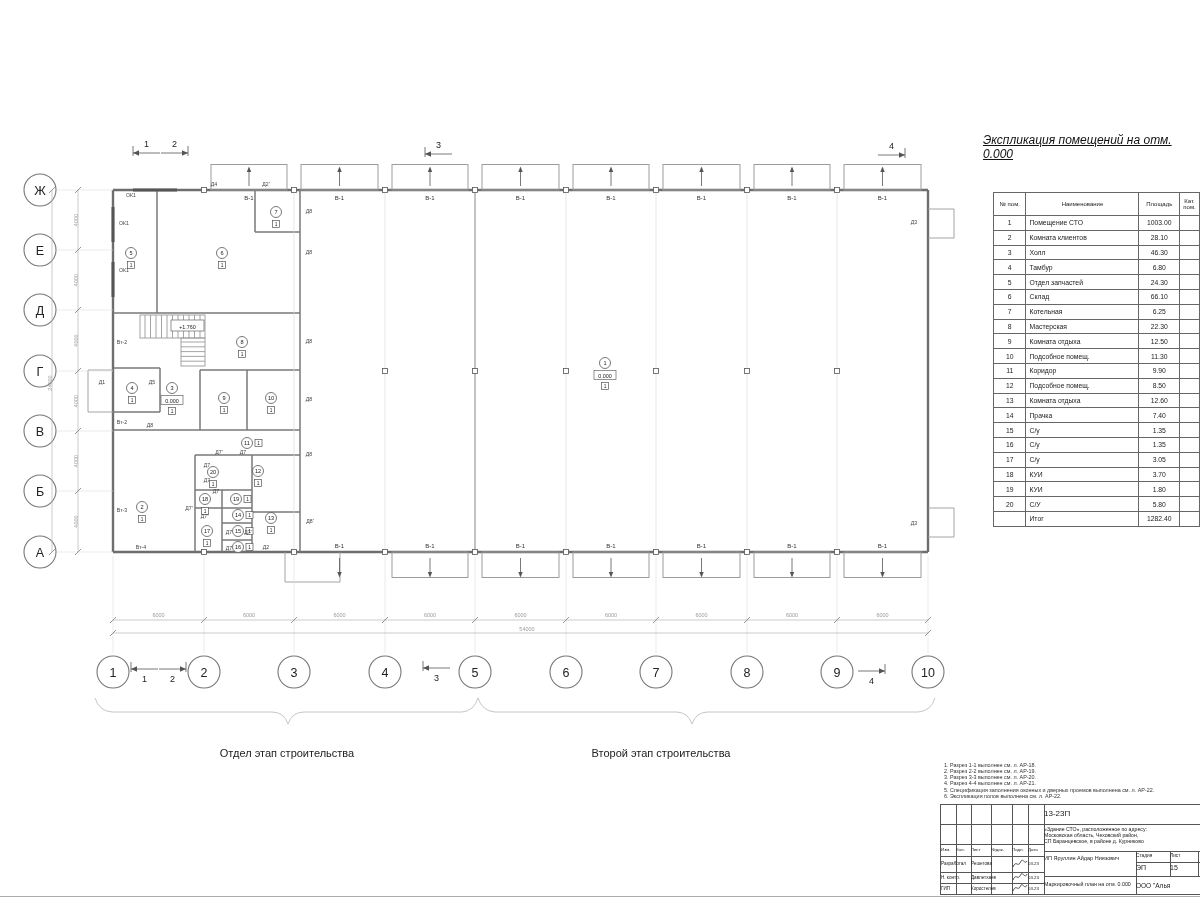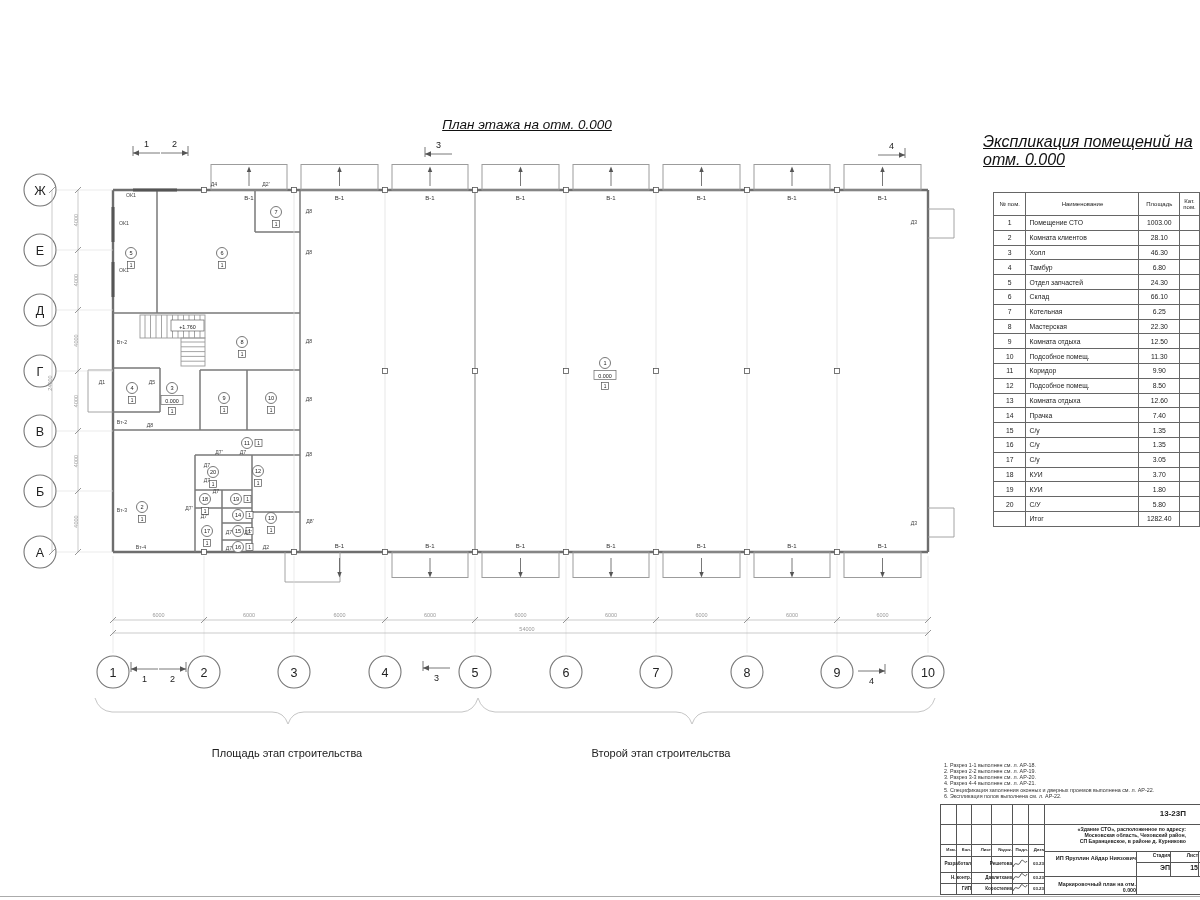--- a/index.html
+++ b/index.html
@@ -29,37 +29,37 @@
   .rmt{font-size:5.6px;fill:#222;text-anchor:middle;}
   .rmsq{fill:#fff;stroke:#555;stroke-width:0.7;}
   .rmst{font-size:4.8px;fill:#222;text-anchor:middle;}
   .lvlb{fill:#fff;stroke:#666;stroke-width:0.7;}
   .lvlt{font-size:5.4px;fill:#222;text-anchor:middle;}
   .sec{font-size:9px;fill:#222;text-anchor:middle;}
   .brace{stroke:#c6c6c6;stroke-width:1;fill:none;}
   .overlay{position:absolute;}
   #main-title{left:327px;top:117px;width:400px;text-align:center;font-size:13.5px;
               font-style:italic;text-decoration:underline;color:#111;}
-  #expl-title{left:983px;top:133px;width:212px;font-size:16px;font-style:italic;
+  #expl-title{left:983px;top:133px;width:212px;font-size:12px;font-style:italic;
               text-decoration:underline;color:#111;}
   .stage-label{top:747px;width:310px;text-align:center;font-size:11px;color:#222;}
   #expl-table{position:absolute;left:993px;top:192px;border-collapse:collapse;}
   #expl-table th,#expl-table td{border:1px solid #666;font-weight:normal;padding:0 1px;
               color:#222;vertical-align:middle;}
   #expl-table th{font-size:6px;height:22px;text-align:center;}
   #expl-table td{font-size:6.8px;height:13.8px;text-align:center;}
   #expl-table td.cl{text-align:left;padding-left:3px;}
   .w-num{width:30px;} .w-name{width:112px;} .w-area{width:38px;} .w-cat{width:17px;}
   #notes{position:absolute;left:944px;top:762px;width:238px;font-size:5.4px;
          line-height:1.14;color:#333;}
   #titleblock{position:absolute;left:940px;top:804px;width:300px;height:89px;
          border:1px solid #555;border-right:none;font-size:5px;}
   .vl{position:absolute;width:1px;background:#555;}
   .hl{position:absolute;height:1px;background:#555;}
-  .tbt{position:absolute;text-align:right;color:#222;line-height:1.2;font-weight:bold;}
+  .tbt{position:absolute;text-align:left;color:#222;line-height:1.2;}
   .sig{position:absolute;}
   #frameline{position:absolute;left:0;top:896px;width:1200px;height:1px;background:#ababab;}
 </style>
 </head>
 <body>
 
 <div id="sheet">
 
   <svg id="plan" width="1200" height="900" viewBox="0 0 1200 900">
 
@@ -421,21 +421,20 @@
         <text x="229" y="534" class="lbl">Д7</text>
         <text x="248" y="534" class="lbl">Д7'</text>
         <text x="229" y="550" class="lbl">Д7</text>
         <text x="122" y="344" class="lbl">Вт-2</text>
         <text x="122" y="424" class="lbl">Вт-2</text>
         <text x="122" y="512" class="lbl">Вт-3</text>
         <text x="141" y="549" class="lbl">Вт-4</text>
       </g>
   </svg>
 
-  <div id="main-title" class="overlay">План этажа на отм. 0.000</div>
   <div id="expl-title" class="overlay">Экспликация помещений на отм. 0.000</div>
 
   <table id="expl-table">
     <thead>
       <tr>
         <th class="w-num">№ пом.</th>
         <th class="w-name">Наименование</th>
         <th class="w-area">Площадь</th>
         <th class="w-cat">Кат. пом.</th>
       </tr>
@@ -563,21 +562,21 @@
         </tr>
         <tr>
           <td></td>
           <td class="cl">Итог</td>
           <td>1282.40</td>
           <td></td>
         </tr>
       </tbody>
   </table>
 
-  <div class="overlay stage-label" style="left:132px;">Площадь этап строительства</div>
+  <div class="overlay stage-label" style="left:132px;">Отдел этап строительства</div>
   <div class="overlay stage-label" style="left:506px;">Второй этап строительства</div>
 
   <div id="notes">
       <div>1. Разрез 1-1 выполнен см. л. АР-18.</div>
       <div>2. Разрез 2-2 выполнен см. л. АР-19.</div>
       <div>3. Разрез 3-3 выполнен см. л. АР-20.</div>
       <div>4. Разрез 4-4 выполнен см. л. АР-21.</div>
       <div>5. Спецификация заполнения оконных и дверных проемов выполнена см. л. АР-22.</div>
       <div>6. Экспликация полов выполнена см. л. АР-22.</div>
     </div>

